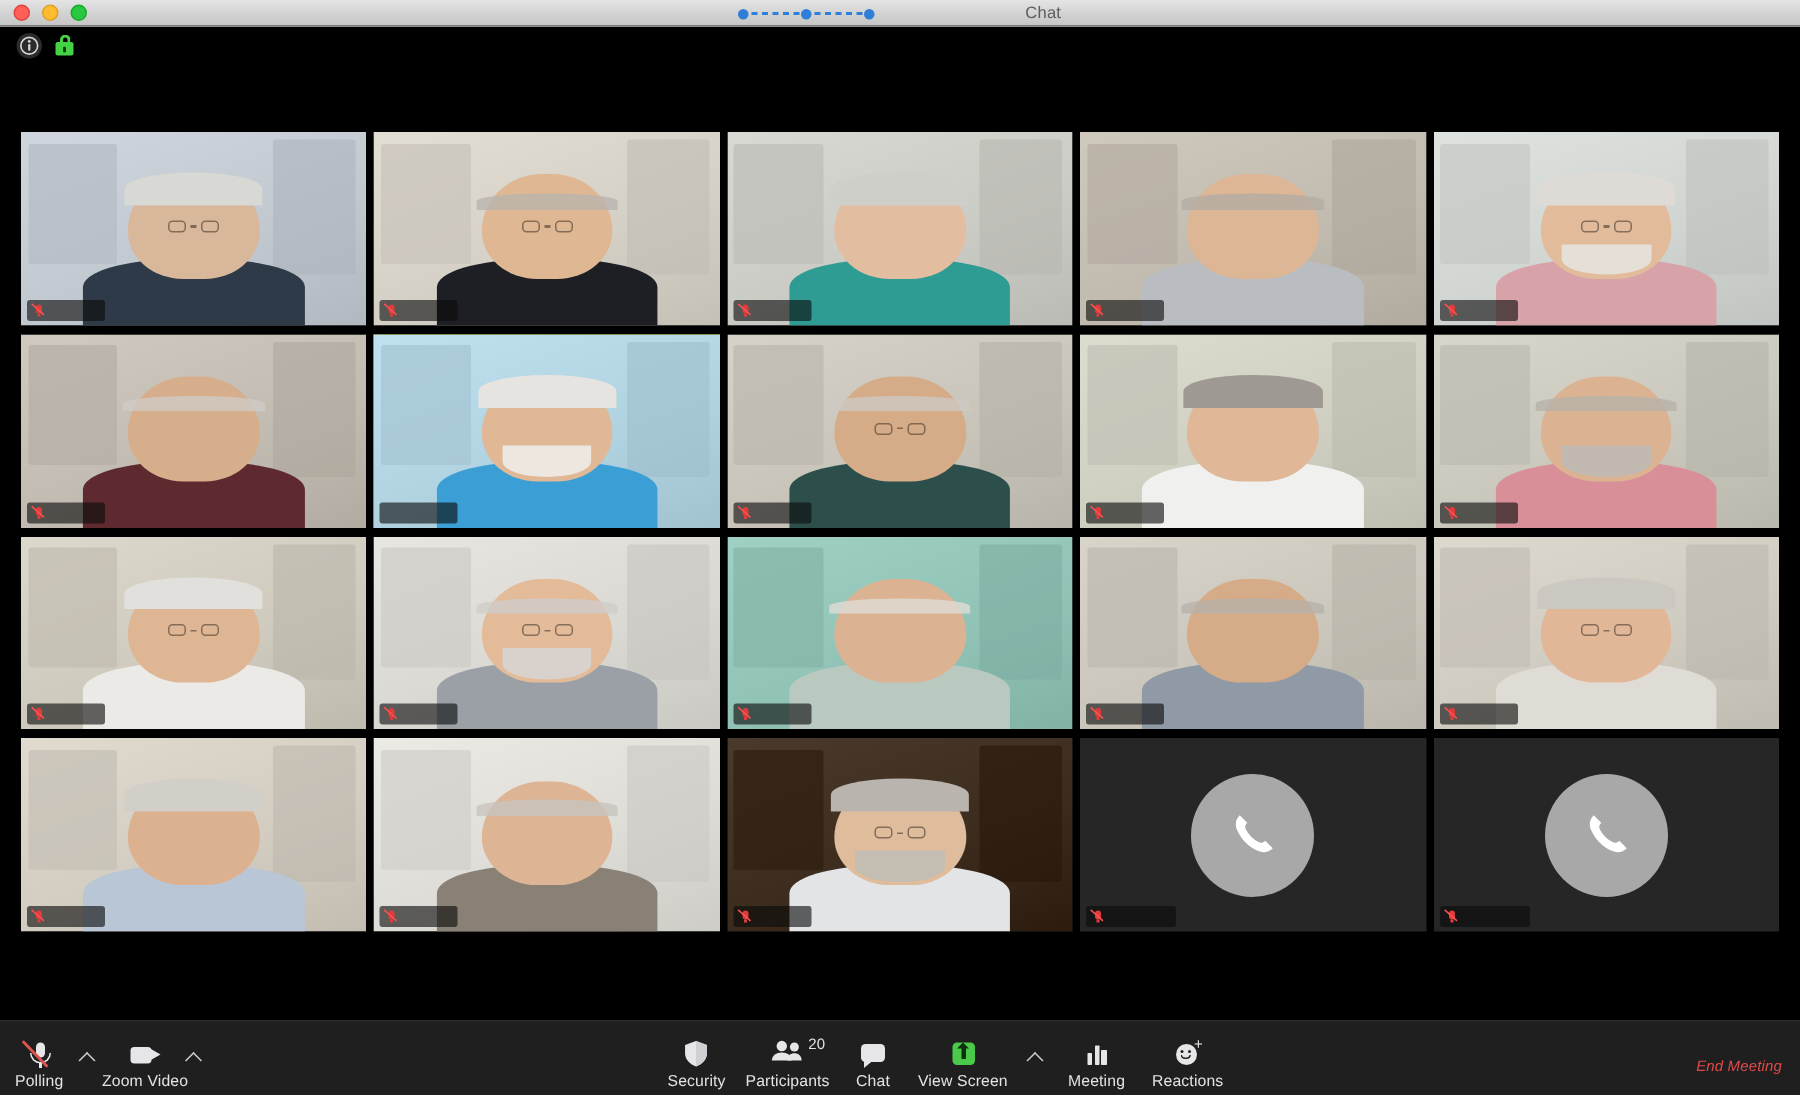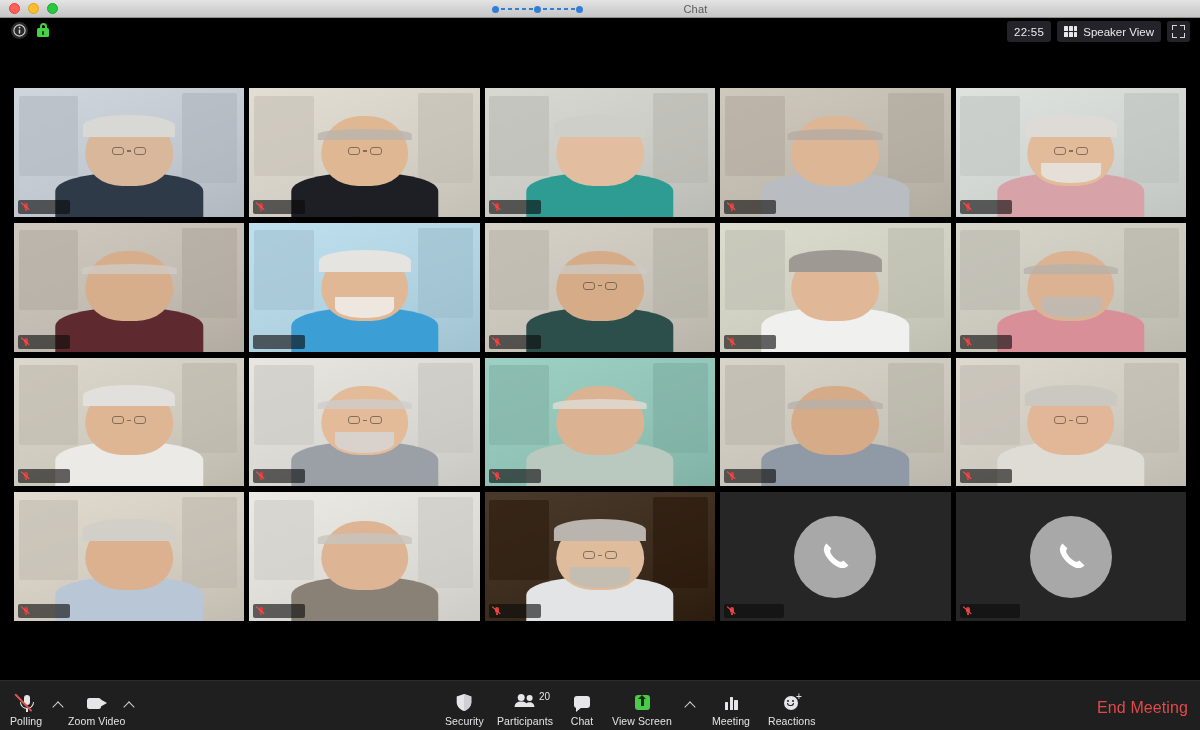--- a/index.html
+++ b/index.html
@@ -163,21 +163,21 @@
   
   .react .face { position:absolute; left:4px; top:3px; width:14px; height:14px; border-radius:50%; background:#e6e6e9; }
   .react .e1 { position:absolute; left:7.6px; top:7px; width:2px; height:2px; border-radius:50%; background:#1f1f1f; }
   .react .e2 { position:absolute; left:12px; top:7px; width:2px; height:2px; border-radius:50%; background:#1f1f1f; }
   .react .sm { position:absolute; left:7.5px; top:10px; width:7px; height:3.5px;
                border:1.2px solid #1f1f1f; border-top:none; border-radius:0 0 7px 7px; }
   .react .plus { position:absolute; right:2px; top:0px; color:#e6e6e9; font-size:10px; line-height:8px; }
 
   .end-meeting {
     position:absolute; right:12px; bottom:13px;
-    color:#e04a4a; font-size:16px; letter-spacing:.1px; white-space:nowrap;
+    color:#e04a4a; font-size:10px; letter-spacing:.1px; white-space:nowrap;font-style:italic;
   }
 </style>
 </head>
 <body>
 
 <div id="app">
 
   <div class="titlebar">
     <div class="traffic">
       <span class="tl close"></span>
@@ -210,42 +210,20 @@
         <svg width="13" height="13" viewBox="0 0 13 13">
           <circle cx="6.5" cy="6.5" r="5.6" fill="none" stroke="#d6d6da" stroke-width="1.1"></circle>
           <circle cx="6.5" cy="3.6" r="0.95" fill="#d6d6da"></circle>
           <rect x="5.75" y="5.4" width="1.5" height="4.4" rx="0.7" fill="#d6d6da"></rect>
         </svg>
       </span>
       <span class="ic-lock">
         <span class="shackle"></span>
           <span class="body"></span>
           <span class="key"></span>
-      </span>
-    </div>
-    <div class="info-right">
-      <span class="pill timer">22:55</span>
-      <span class="pill">
-        <span class="grid-ic">
-          <i></i>
-            <i></i>
-            <i></i>
-            <i></i>
-            <i></i>
-            <i></i>
-        </span>
-        <span>Speaker View</span>
-      </span>
-      <span class="pill" style="padding:0 5px;">
-        <span class="fs-ic">
-          <span class="a"></span>
-            <span class="b"></span>
-            <span class="c"></span>
-            <span class="d"></span>
-        </span>
       </span>
     </div>
   </div>
 
   <div class="stage">
     <div class="grid" id="grid">
         <div class="tile">
           <div class="scene" style="background: linear-gradient(160deg, rgb(207, 214, 222) 0%, rgb(193, 200, 208) 58%, rgb(177, 184, 192) 100%);">
             <div style="position: absolute; left: 2%; top: 6%; width: 26%; height: 62%; background: rgb(181, 188, 196); opacity: 0.75; border-radius: 2px;"></div>
             <div style="position: absolute; right: 3%; top: 4%; width: 24%; height: 70%; background: rgb(173, 180, 188); opacity: 0.6; border-radius: 2px;"></div>

